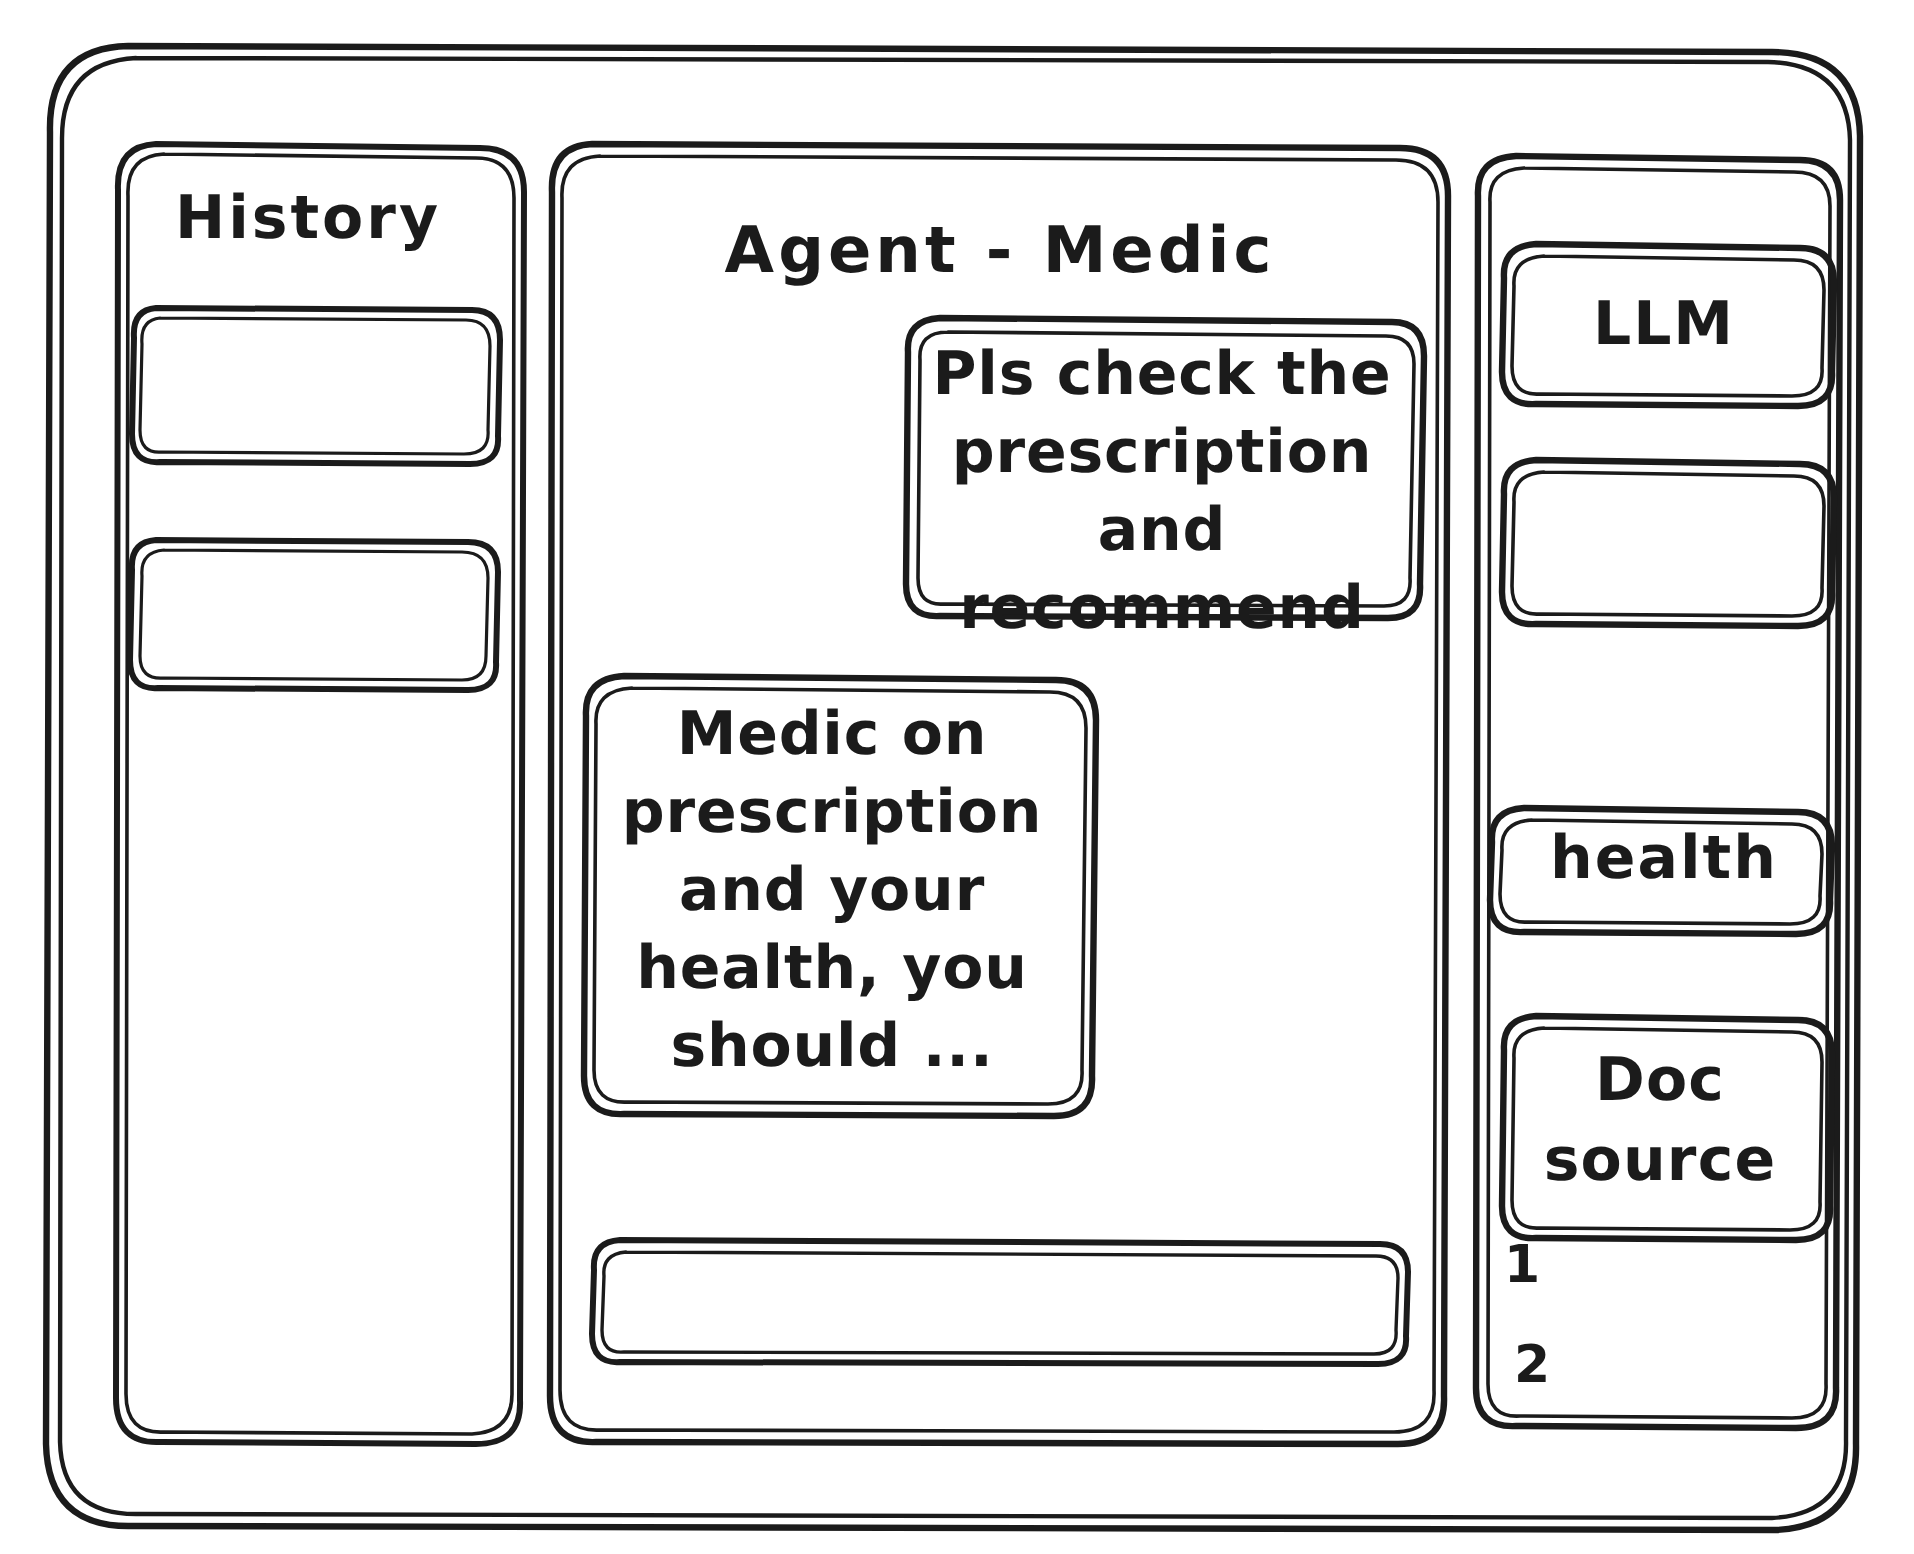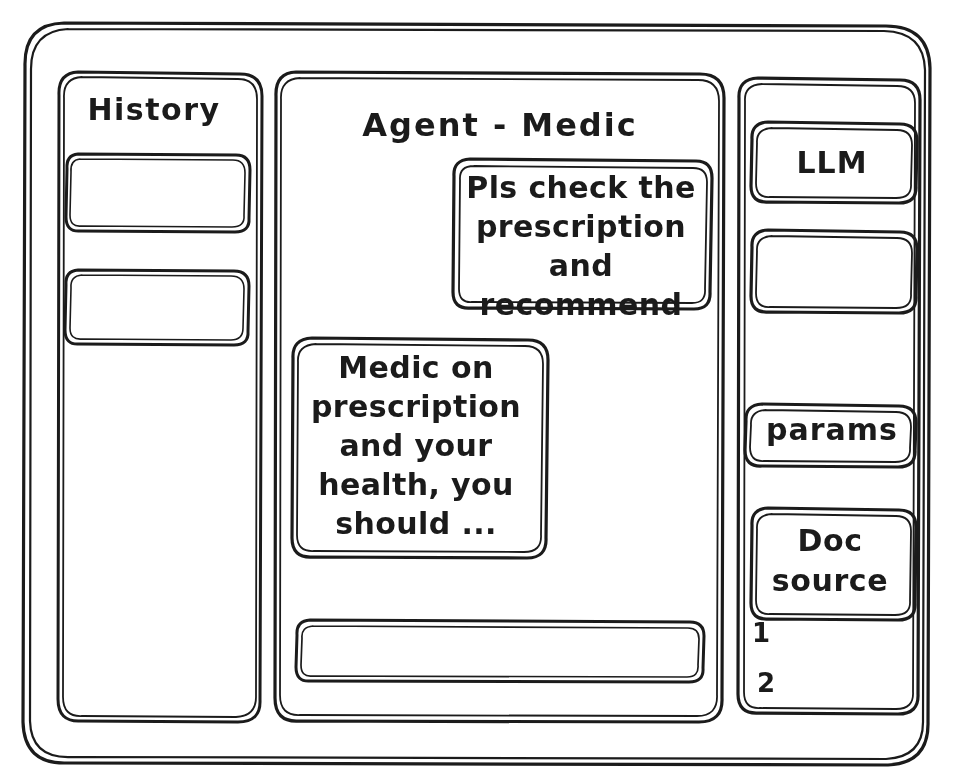--- a/index.html
+++ b/index.html
@@ -188,21 +188,21 @@
   <div class="hit" style="left:298px; top:622px; width:404px; height:58px;">
     <span class="lbl" style="left:14px; top:16px; width:380px; text-align:left; font-size:22px; font-weight:400; color:#8a8a8a;"></span>
   </div>
 
   <div class="hit" style="left:752px; top:122px; width:164px; height:82px;"></div>
   <div class="lbl tool-text tl-llm">LLM</div>
 
   <div class="hit" style="left:752px; top:230px; width:164px; height:83px;"></div>
 
   <div class="hit" style="left:746px; top:404px; width:170px; height:62px;"></div>
-  <div class="lbl tool-text tl-params">params</div>
+  <div class="lbl tool-text tl-params">health</div>
 
   <div class="hit" style="left:752px; top:508px; width:164px; height:111px;"></div>
   <div class="lbl doc-text tl-docsource">Doc
 source</div>
 
   <div class="lbl num-text tl-num1">1</div>
 
   <div class="lbl num-text tl-num2">2</div>
 
 </div>

